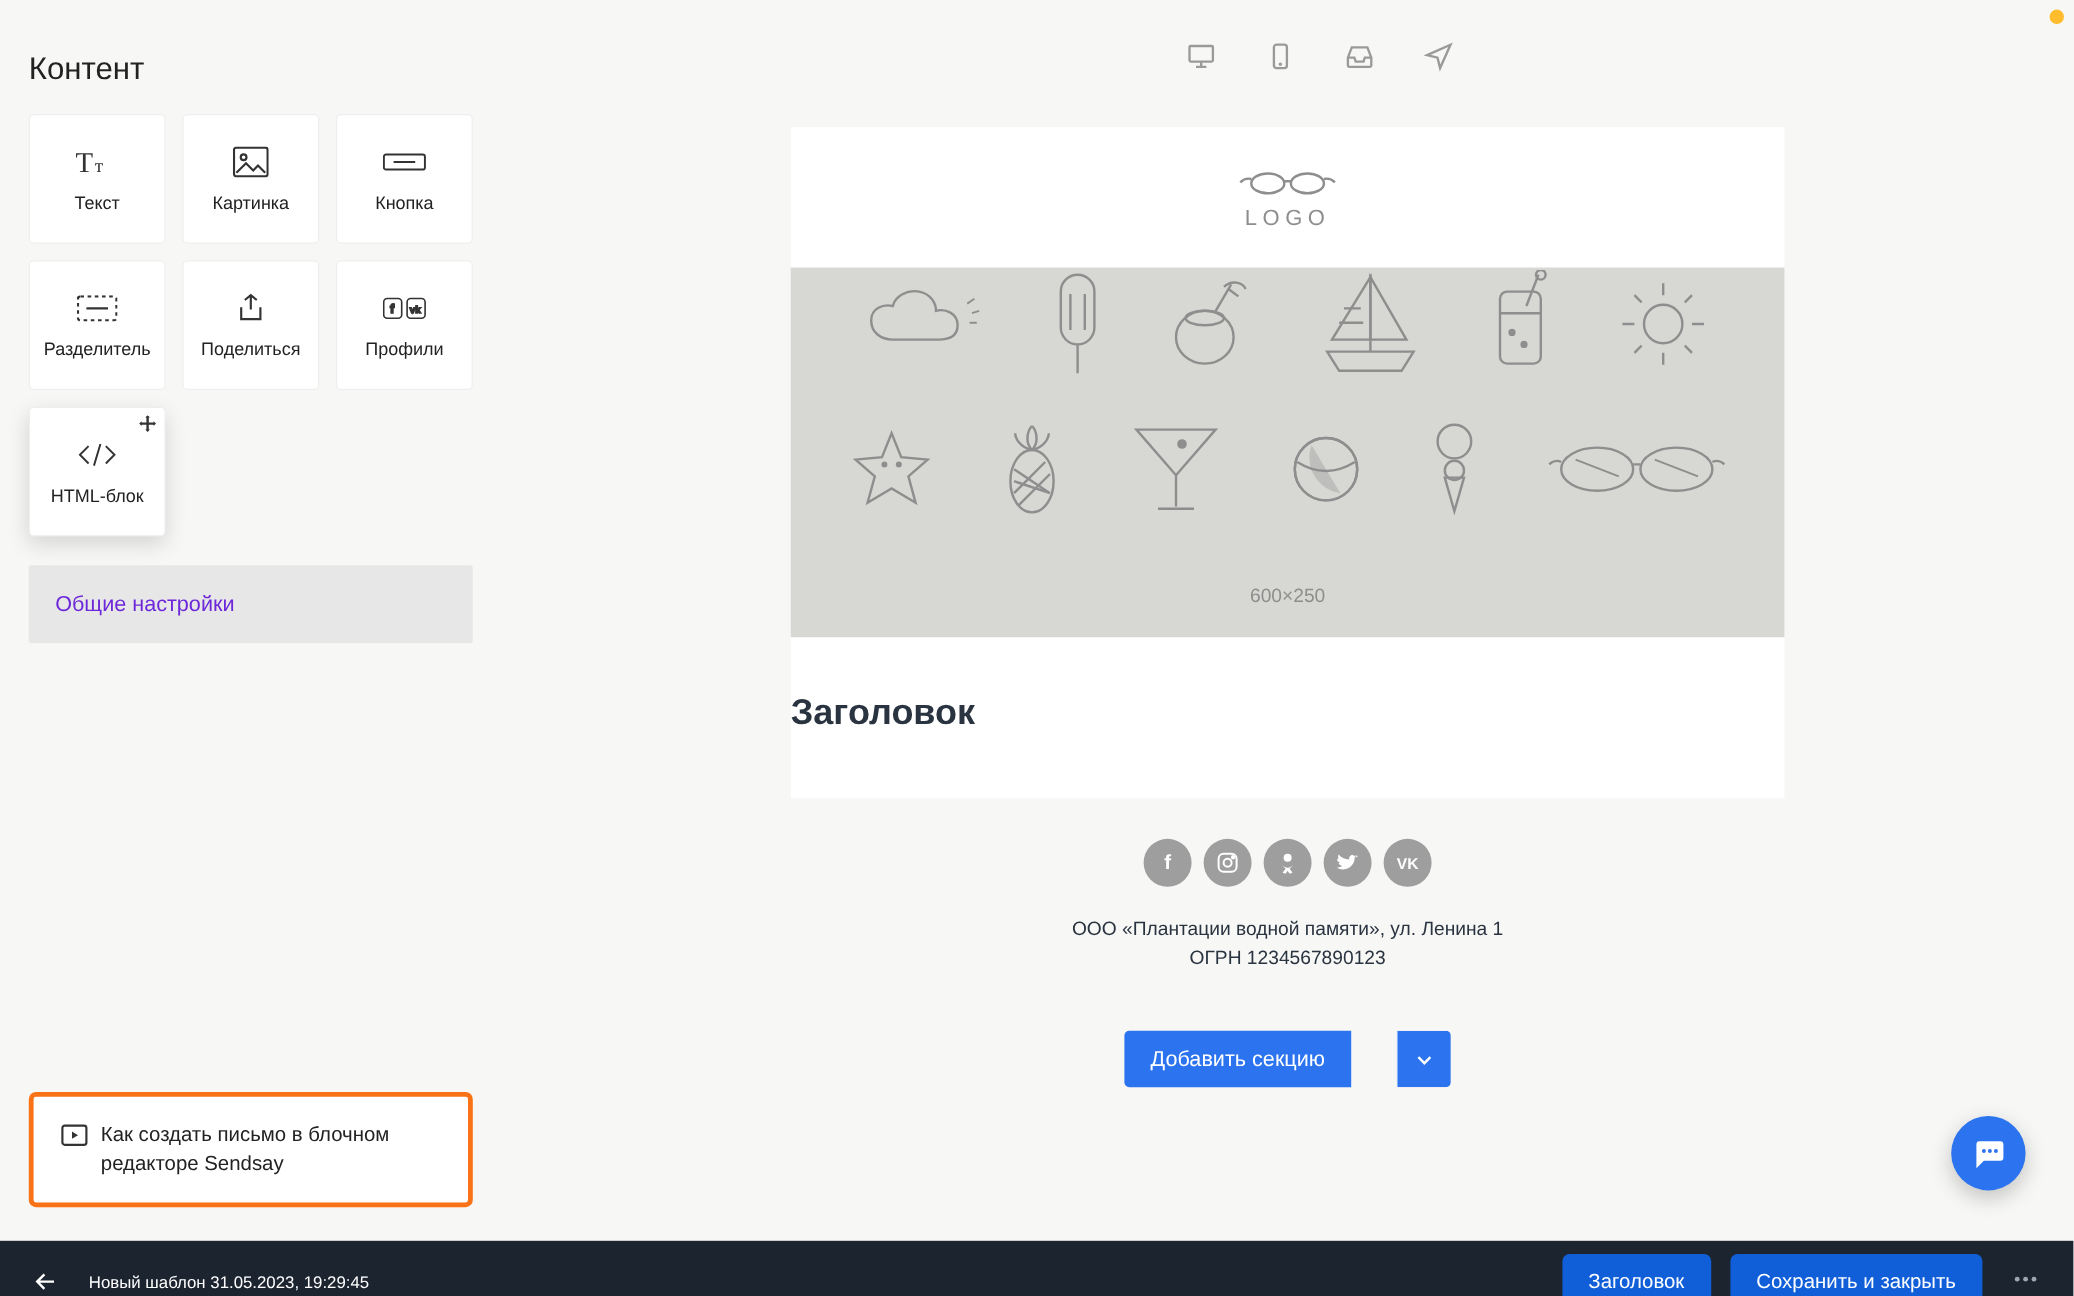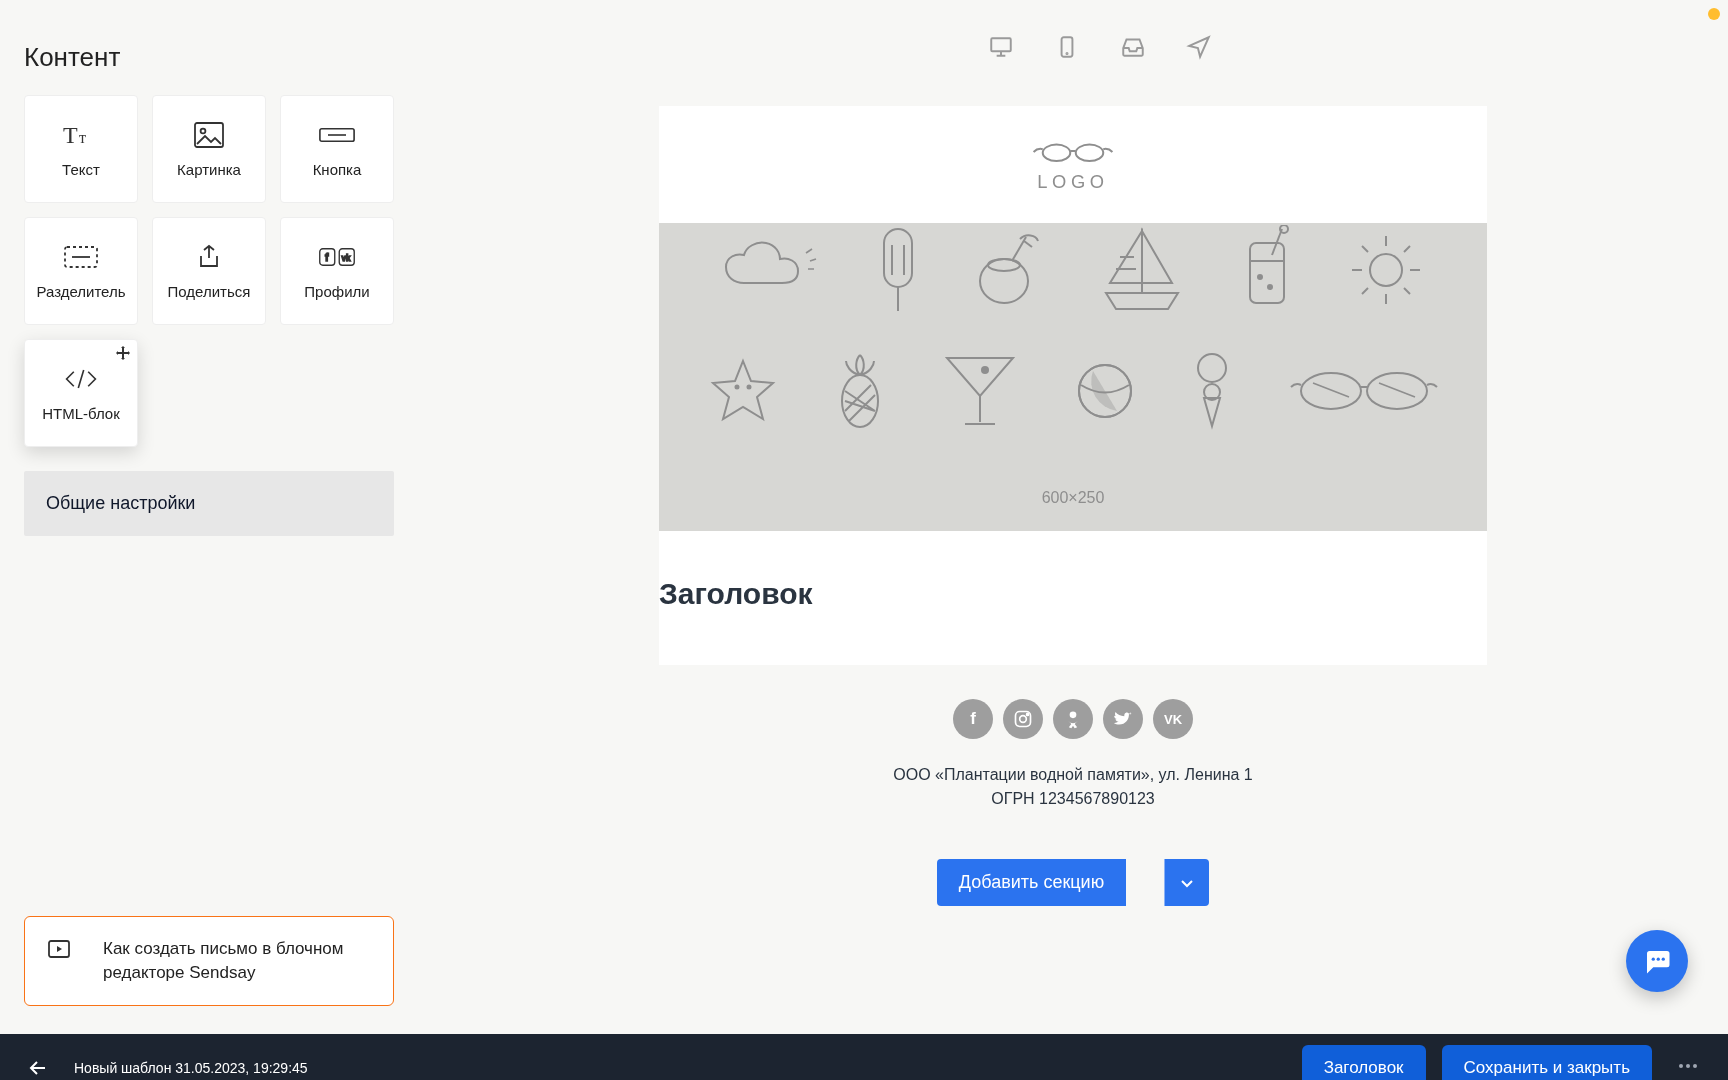--- a/index.html
+++ b/index.html
@@ -9,22 +9,22 @@
 
   
   .sidebar { width: 418px; padding: 20px 24px; display: flex; flex-direction: column; background: #f7f7f5; }
   .sidebar-title { font-size: 26px; font-weight: 400; color: #222; margin-bottom: 22px; }
   .block-grid { display: grid; grid-template-columns: repeat(3, 1fr); gap: 14px; }
   .block-item { background: #fff; border: 1px solid #eee; border-radius: 4px; height: 108px; display: flex; flex-direction: column; align-items: center; justify-content: center; gap: 12px; cursor: grab; position: relative; }
   .block-item.dragging { box-shadow: 0 6px 18px rgba(0,0,0,.14); }
   .drag-handle { position: absolute; top: 6px; right: 6px; color: #333; }
   .block-icon { width: 36px; height: 28px; display: flex; align-items: center; justify-content: center; color: #333; }
   .block-label { font-size: 15px; color: #222; }
-  .settings-row { margin-top: 24px; background: #e7e7e7; padding: 22px 22px; font-size: 18px; color: #0f172a; cursor: pointer; border-radius: 2px; }
-  .help-card { margin-top: auto; margin-bottom: 8px; background: #fff; border: 1px solid #f97316; border-radius: 6px; padding: 20px 22px; display: flex; gap: 32px; align-items: flex-start; font-size: 17px; color: #222; cursor: pointer; }
+  .settings-row { margin-top: 24px; background: #e7e7e7; padding: 22px 22px; font-size: 18px; color: #6d28d9; cursor: pointer; border-radius: 2px; }
+  .help-card { margin-top: auto; margin-bottom: 8px; background: #fff; border: 4px solid #f97316; border-radius: 6px; padding: 20px 22px; display: flex; gap: 10px; align-items: flex-start; font-size: 17px; color: #222; cursor: pointer; }
 
   
   .device-toolbar { position: absolute; top: 34px; left: 988px; display: flex; gap: 40px; color: #9a9a9a; }
   .device-toolbar .tb-btn { cursor: pointer; }
 
   
   .traffic { position: absolute; top: 8px; right: 8px; width: 12px; height: 12px; border-radius: 50%; background: #ffbd2e; }
 
   
   .canvas { flex: 1; background: #f7f7f5; padding-top: 84px; overflow: auto; display: flex; justify-content: center; }

